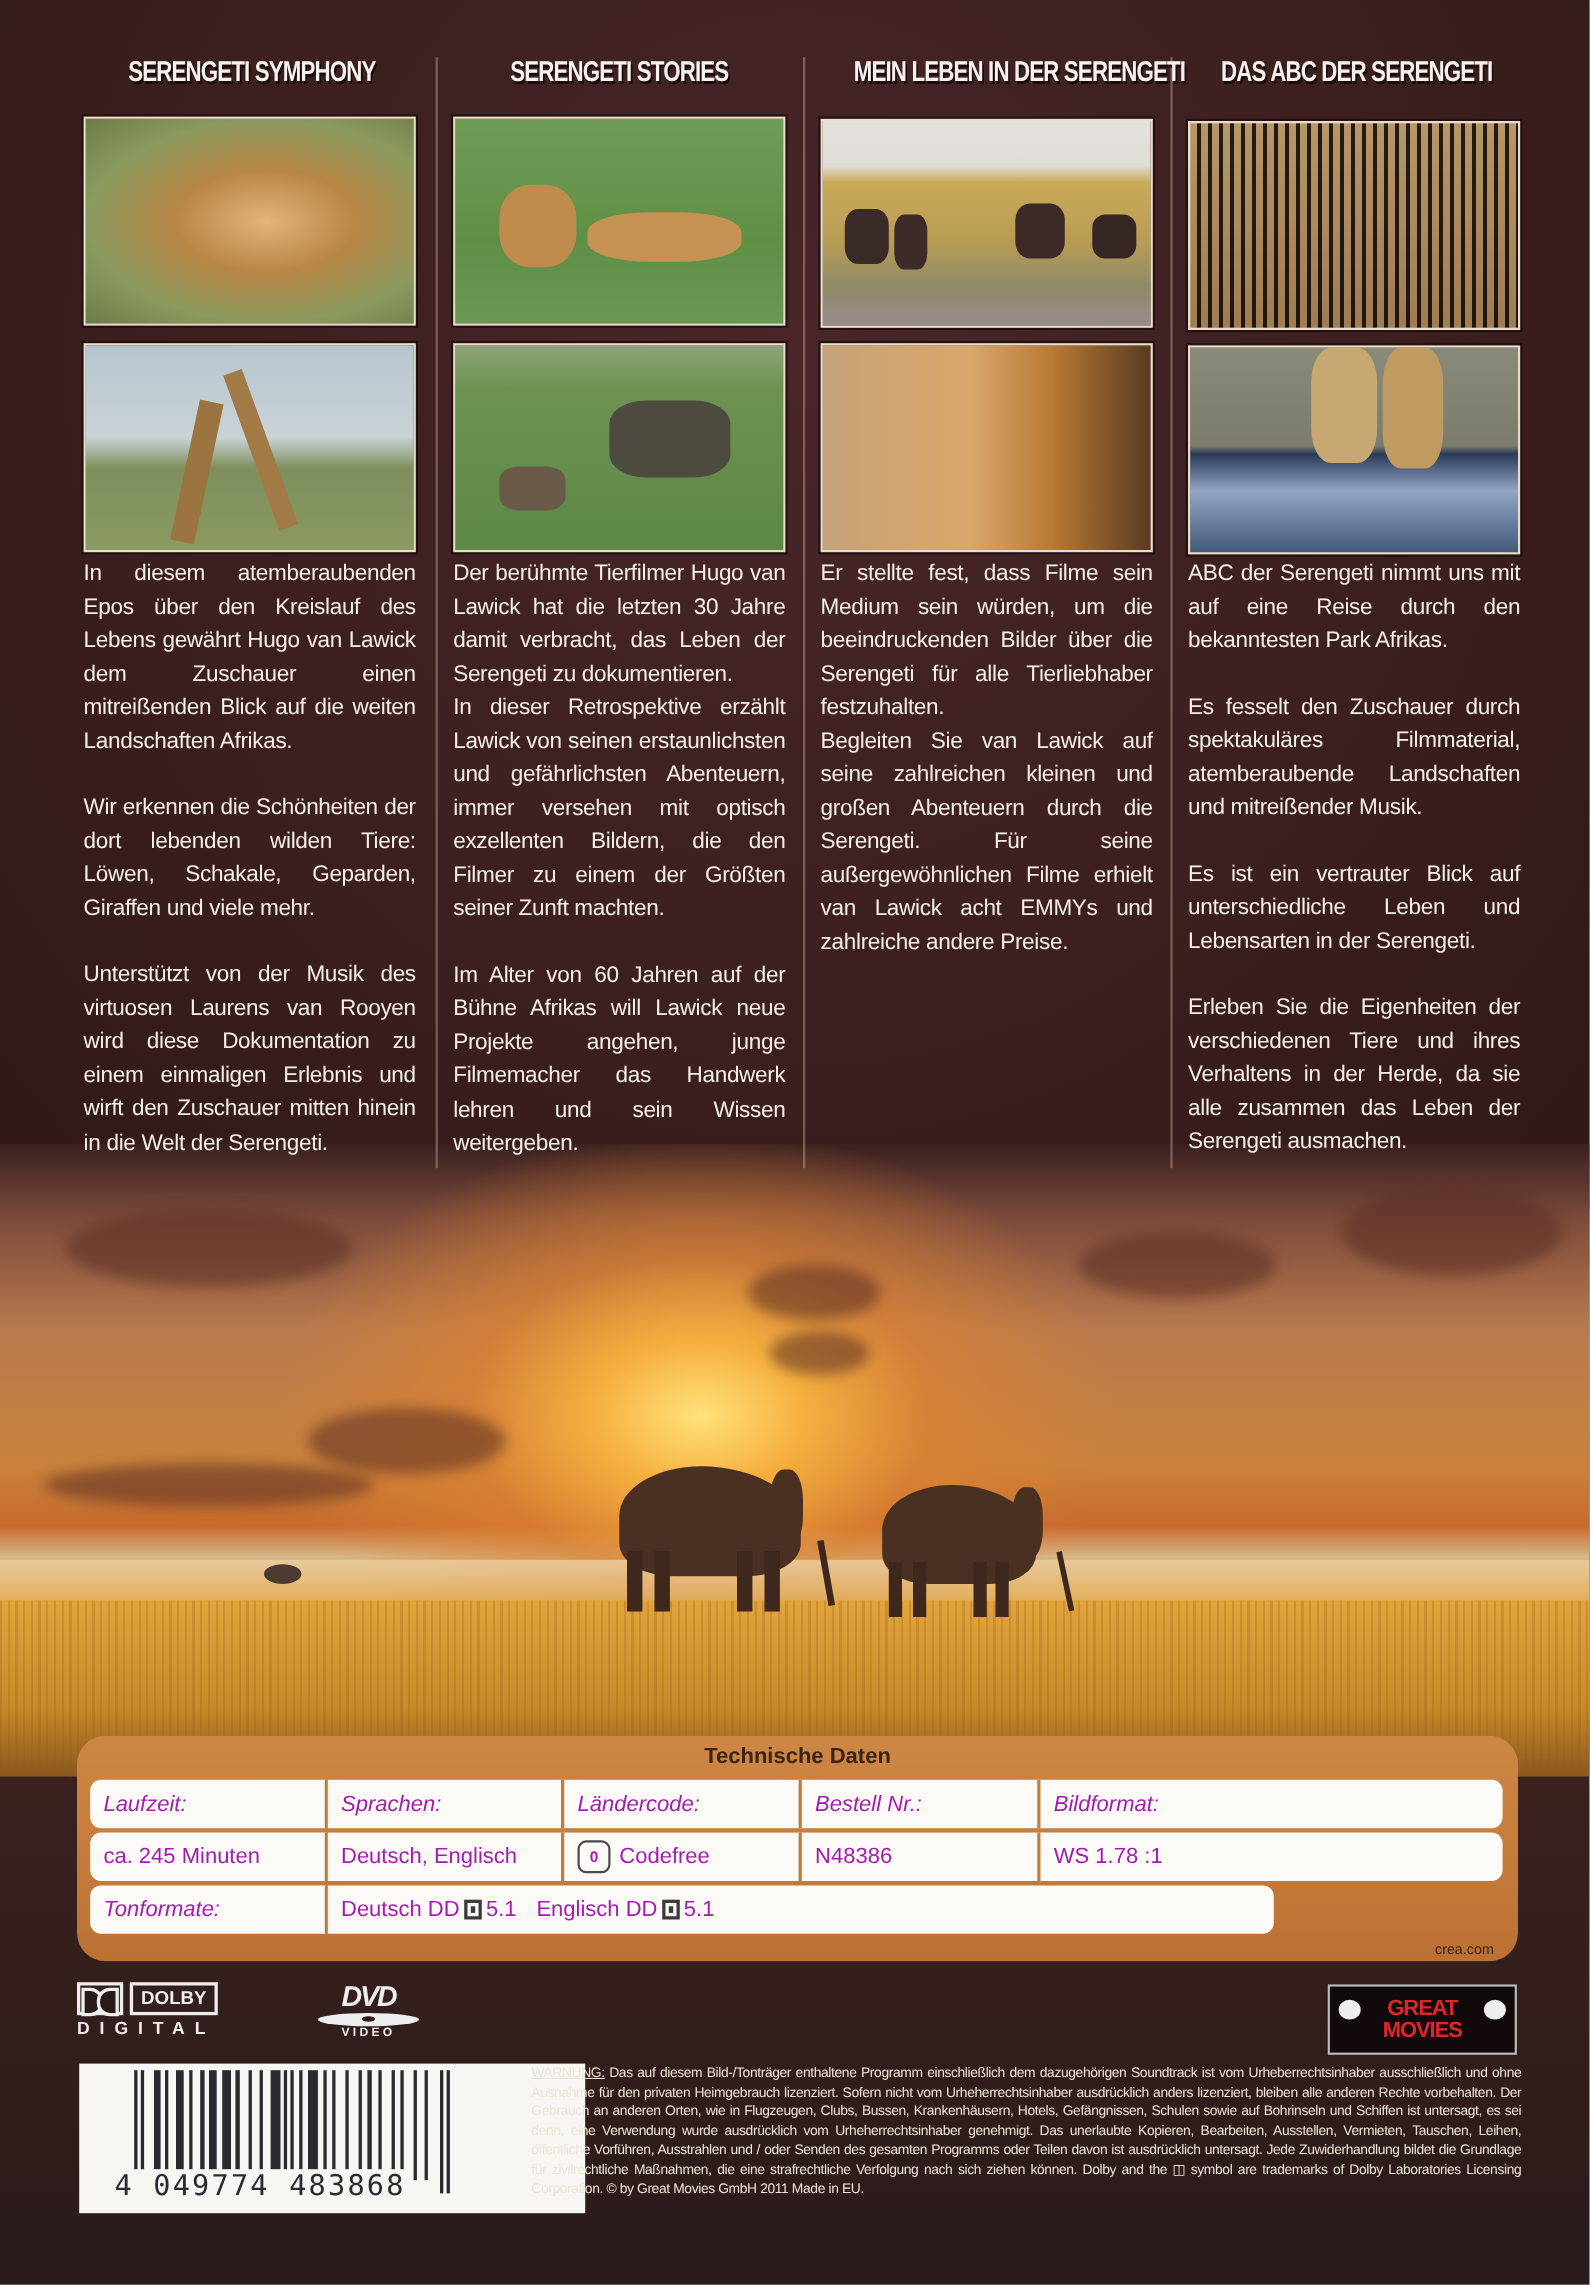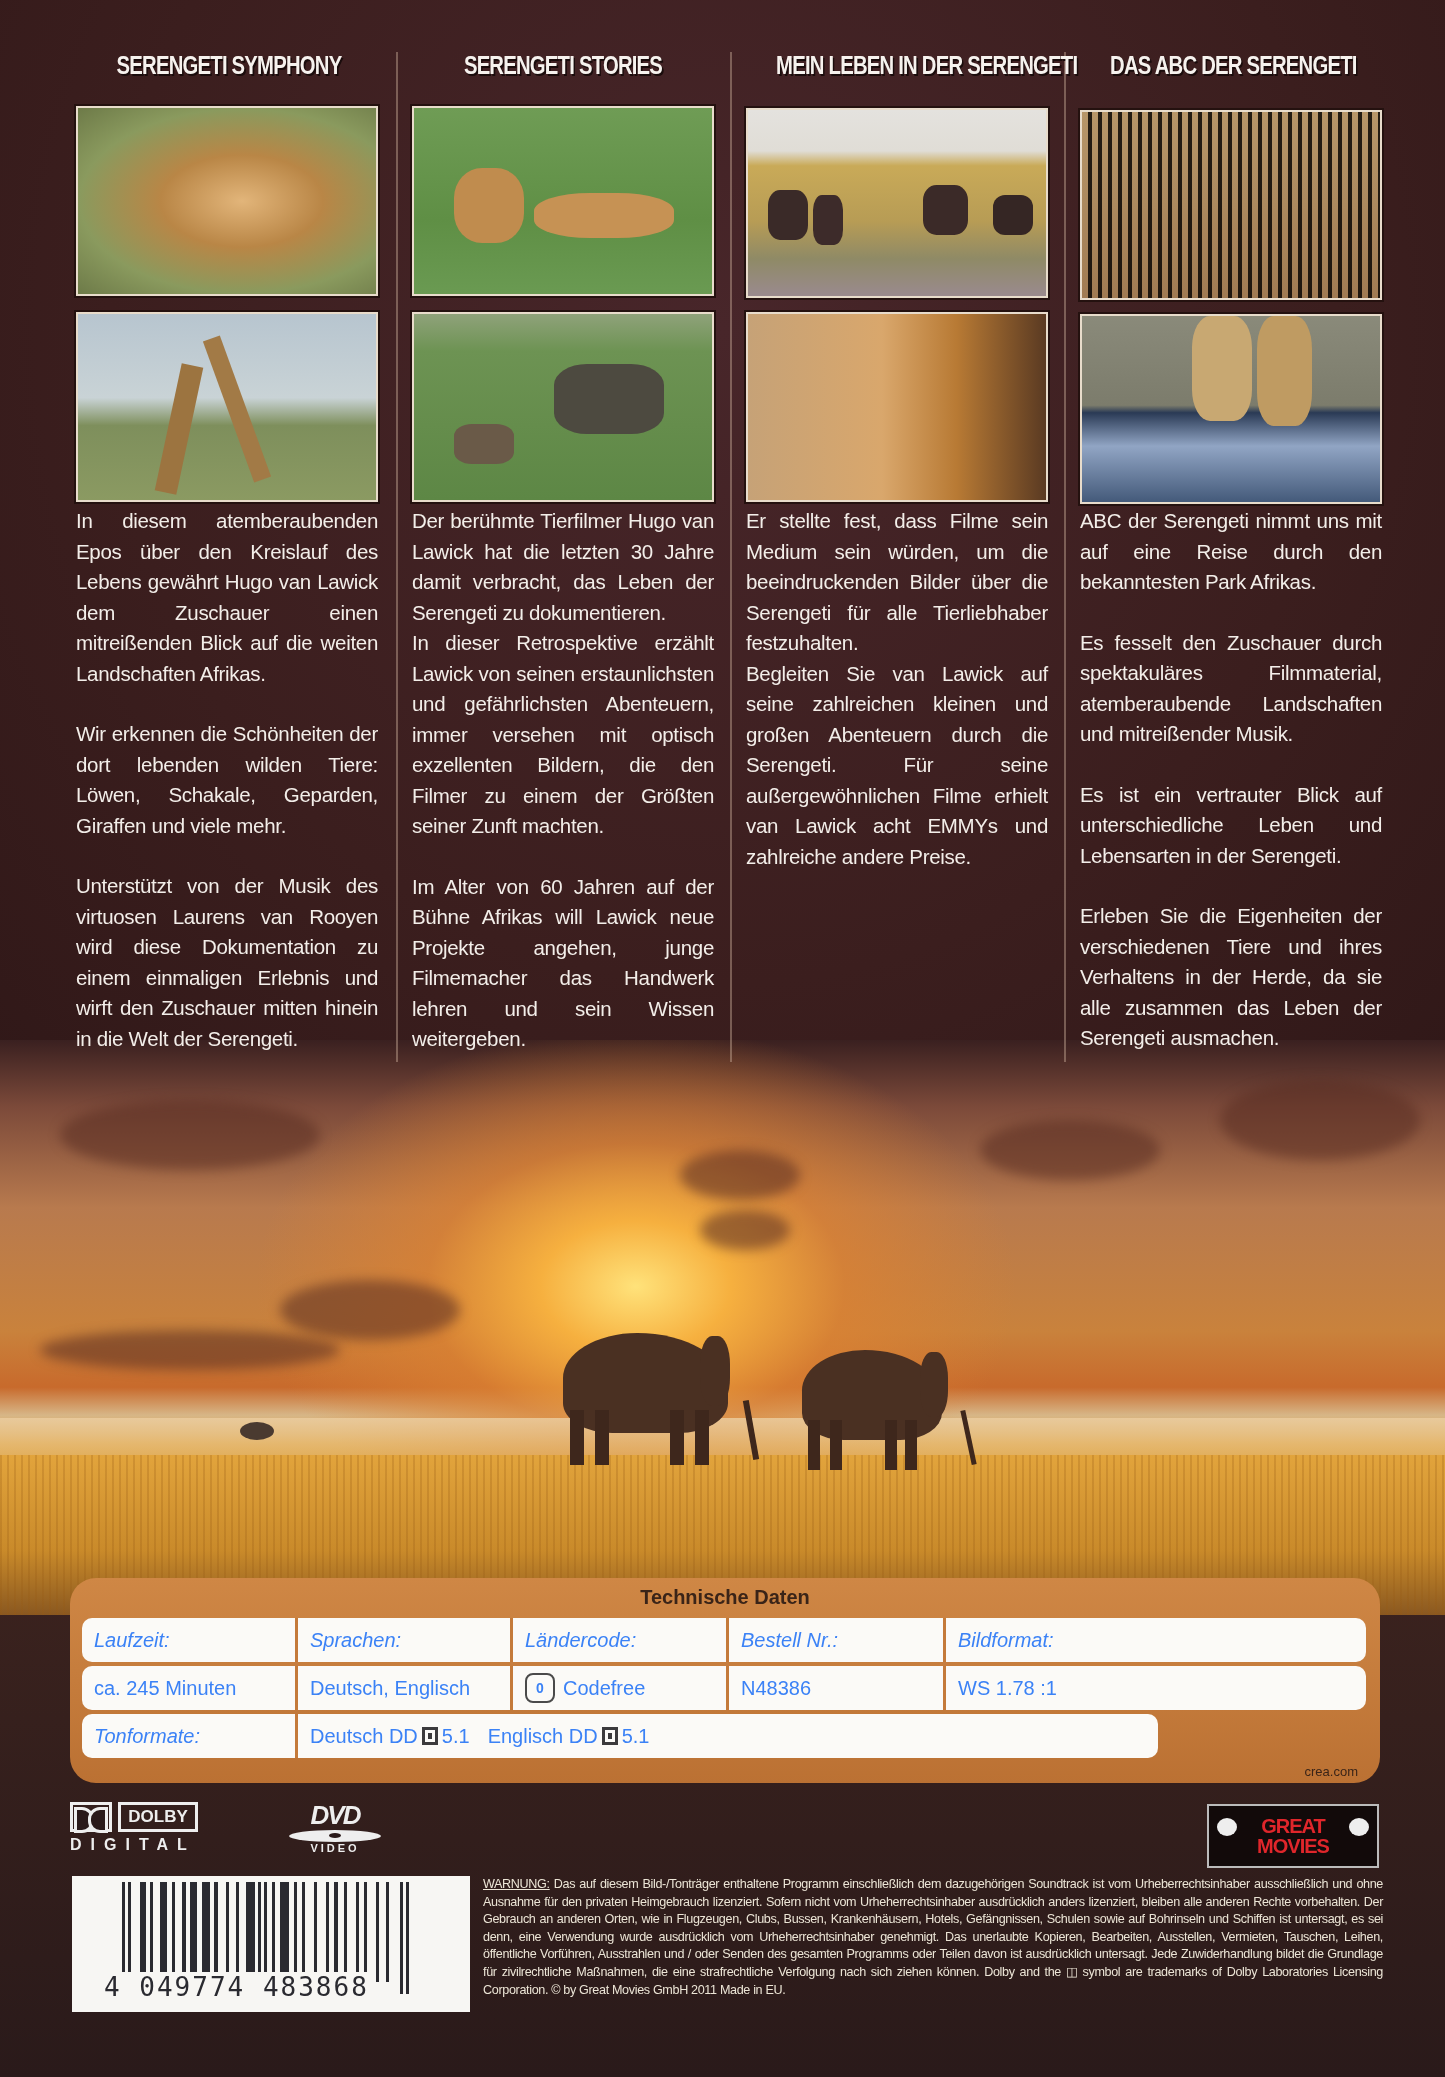--- a/index.html
+++ b/index.html
@@ -58,21 +58,21 @@
     background: #c47a3a; border-radius: 26px;
     background-image: linear-gradient(180deg, #cf8745, #bb7133);
   }
   .tech-title {
     position: absolute; left: 0; top: 8px; width: 100%; text-align: center;
     font-weight: bold; font-size: 20px; color: #3a2418;
   }
   .tech-row { position: absolute; left: 12px; display: flex; height: 44px; }
   .tech-cell {
     background: #fbfaf7; border-right: 3px solid #c47a3a; height: 44px;
-    display: flex; align-items: center; padding-left: 12px; font-size: 20px; color: #3b82f6;
+    display: flex; align-items: center; padding-left: 12px; font-size: 20px; color: #a21caf;
   }
   .tech-cell.label { font-style: italic; }
   .tech-cell:first-child { border-top-left-radius: 10px; border-bottom-left-radius: 10px; }
   .tech-cell:last-child { border-right: none; border-top-right-radius: 10px; border-bottom-right-radius: 10px; }
   .region-icon {
     width: 30px; height: 30px; border: 2px solid #4a4a4a; border-radius: 8px; margin-right: 8px;
     display: flex; align-items: center; justify-content: center; font-size: 14px; font-weight: bold;
   }
   .dd-icon { display: inline-block; width: 16px; height: 18px; border: 3px solid #3b3a3c; margin: 0 4px; vertical-align: middle; position: relative; }
   .dd-icon::after { content: ""; position: absolute; left: 3px; top: 3px; width: 4px; height: 6px; background: #3b3a3c; }
@@ -89,21 +89,21 @@
   .dvd-word { font-size: 26px; font-weight: bold; font-style: italic; letter-spacing: -2px; line-height: 30px; }
   .dvd-disc { width: 92px; height: 12px; border-radius: 50%; background: #eee; margin: 0 auto; position: relative; }
   .dvd-disc::after { content: ""; position: absolute; left: 40px; top: 3px; width: 12px; height: 5px; border-radius: 50%; background: #2a1a1a; }
   .dvd-video { font-size: 11px; font-weight: bold; letter-spacing: 3px; }
   .great-movies {
     position: absolute; left: 1207px; top: 1804px; width: 172px; height: 64px; background: #120a0a;
     border: 2px solid #bbb; color: #e0262b; font-weight: bold; font-size: 20px; line-height: 20px;
     text-align: center; padding-top: 10px; letter-spacing: -1px;
   }
   .gm-proj { position: absolute; top: 12px; width: 20px; height: 18px; border-radius: 50%; background: #eee; }
-  .barcode-box { position: absolute; left: 72px; top: 1876px; width: 398px; height: 136px; background: #f7f6f3; }
+  .barcode-box { position: absolute; left: 72px; top: 1876px; width: 460px; height: 136px; background: #f7f6f3; }
   .barcode-bars { position: absolute; left: 50px; top: 6px; width: 300px; height: 108px; }
   .barcode-bars span { position: absolute; top: 0; background: #2a2a30; height: 100px; }
   .barcode-num { position: absolute; left: 30px; top: 96px; font-family: "DejaVu Sans Mono", monospace; font-size: 26px; color: #2a2a30; letter-spacing: 2px; background: #f7f6f3; padding: 0 2px; }
   .legal {
     position: absolute; left: 483px; top: 1876px; width: 900px; font-size: 12.6px; line-height: 17.6px;
     color: #ece5d6; text-align: justify; letter-spacing: -0.35px;
   }
   .legal .warn { text-decoration: underline; }
 </style>
 </head>

